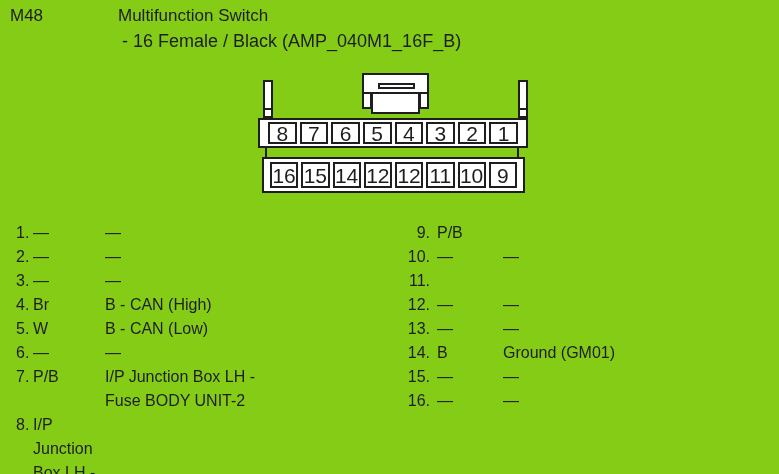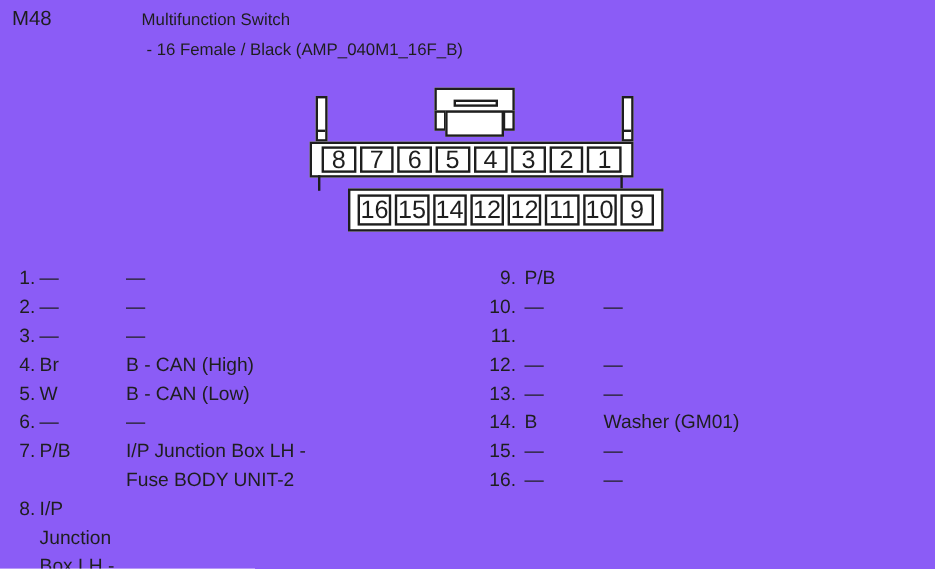--- a/index.html
+++ b/index.html
@@ -1,37 +1,37 @@
 <!DOCTYPE html>
 <html><head>
 <meta charset="utf-8">
 <style>
   html,body { margin:0; padding:0; background:#ffffff; }
   .page {
-    position:relative; width:779px; height:474px; background:#8b5cf6;
+    position:relative; width:779px; height:474px; background:#84cc16;
     font-family:"Liberation Sans", sans-serif; color:#1e1e1e; overflow:hidden;
   }
   
   .hdr-id    { position:absolute; left:10px;  top:6px;  font-size:17px; line-height:20px; }
-  .hdr-title { position:absolute; left:118px; top:6px;  font-size:14px; line-height:20px; }
-  .hdr-sub   { position:absolute; left:122px; top:31px; font-size:14px; line-height:20px; }
+  .hdr-title { position:absolute; left:118px; top:6px;  font-size:17px; line-height:20px; }
+  .hdr-sub   { position:absolute; left:122px; top:31px; font-size:18px; line-height:20px; }
   
   .connector { position:absolute; left:0; top:0; width:100%; height:100%; }
   .cpart { position:absolute; border:2px solid #1e1e1e; box-sizing:border-box; background:#ffffff; }
   .tab-l { left:263px; top:80px; width:10px; height:38px; }
   .tab-r { left:518px; top:80px; width:10px; height:38px; }
   .tab-notch { position:absolute; left:0; right:0; bottom:6px; height:0; border-top:2px solid #1e1e1e; }
   .latch-top   { left:362px; top:73px;  width:67px; height:21px; }
   .latch-clip  { left:378px; top:83px;  width:37px; height:6px;  }
   .latch-ear-l { left:362px; top:92px;  width:10px; height:17px; }
   .latch-ear-r { left:419px; top:92px;  width:10px; height:17px; }
   .latch-body  { left:371px; top:92px;  width:49px; height:22px; }
   .prow { display:flex; gap:3px; }
   .prow-top    { left:258px; top:118px; width:270px; height:30px; padding:2px 8px; }
-  .prow-bottom { left:262px; top:157px; width:263px; height:36px; padding:3px 6px;margin-left:28px; }
+  .prow-bottom { left:262px; top:157px; width:263px; height:36px; padding:3px 6px; }
   .pcell {
     flex:1; border:2px solid #1e1e1e; box-sizing:border-box;
     display:flex; align-items:center; justify-content:center;
     font-size:21px; line-height:1;
   }
   .step { position:absolute; width:2px; background:#1e1e1e; }
   .step-l { left:265px; top:146px; height:13px; }
   .step-r { left:517px; top:146px; height:13px; }
   
   .pin-list { position:absolute; font-size:16px; line-height:24px; }
@@ -157,21 +157,21 @@
       <span class="pdesc">—</span>
     </div>
     <div class="pin">
       <span class="pnum">13.</span>
       <span class="pcol">—</span>
       <span class="pdesc">—</span>
     </div>
     <div class="pin">
       <span class="pnum">14.</span>
       <span class="pcol">B</span>
-      <span class="pdesc">Washer (GM01)</span>
+      <span class="pdesc">Ground (GM01)</span>
     </div>
     <div class="pin">
       <span class="pnum">15.</span>
       <span class="pcol">—</span>
       <span class="pdesc">—</span>
     </div>
     <div class="pin">
       <span class="pnum">16.</span>
       <span class="pcol">—</span>
       <span class="pdesc">—</span>

